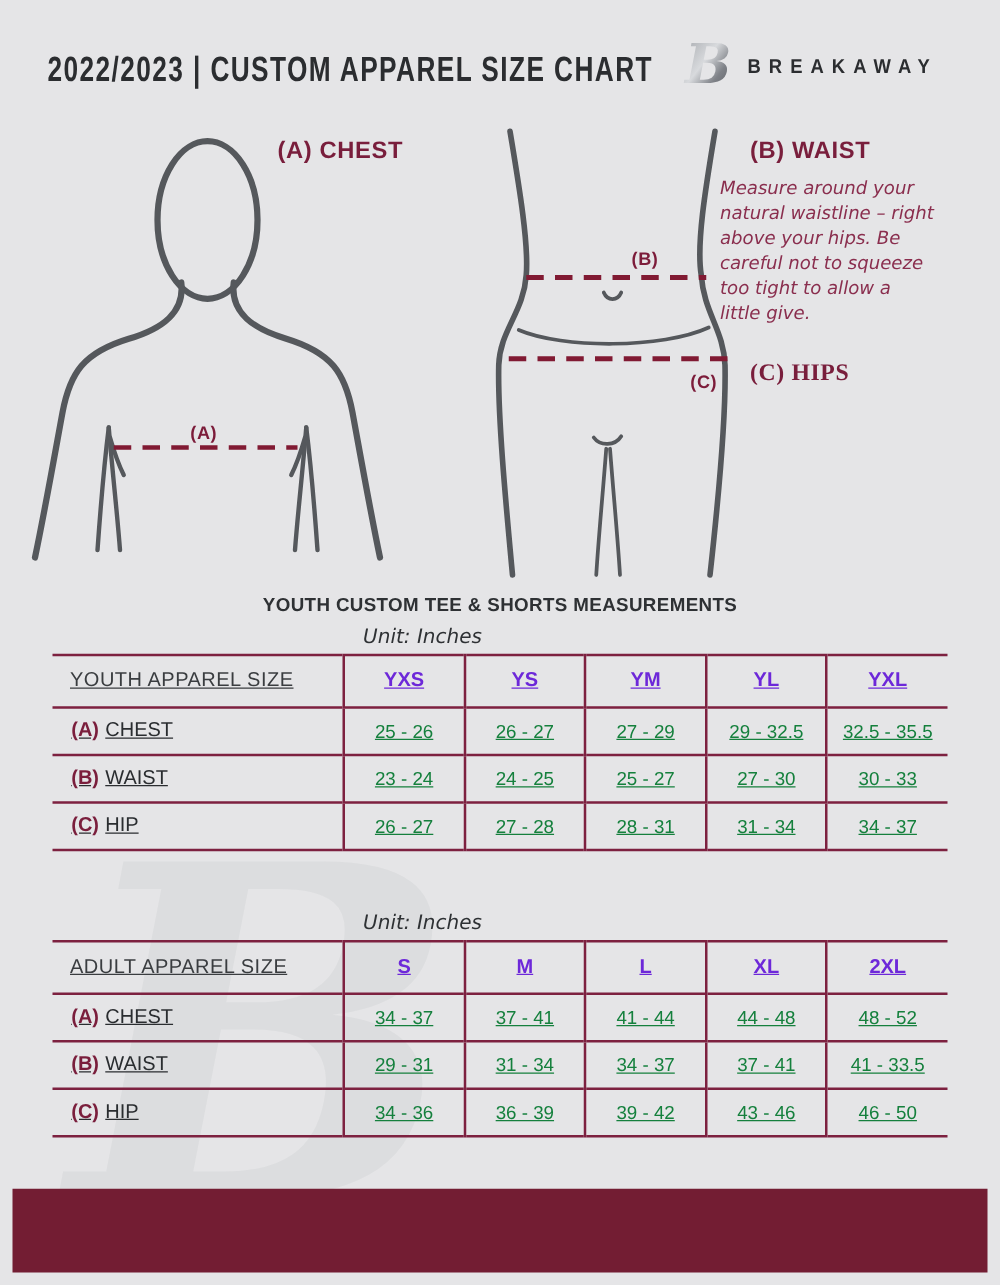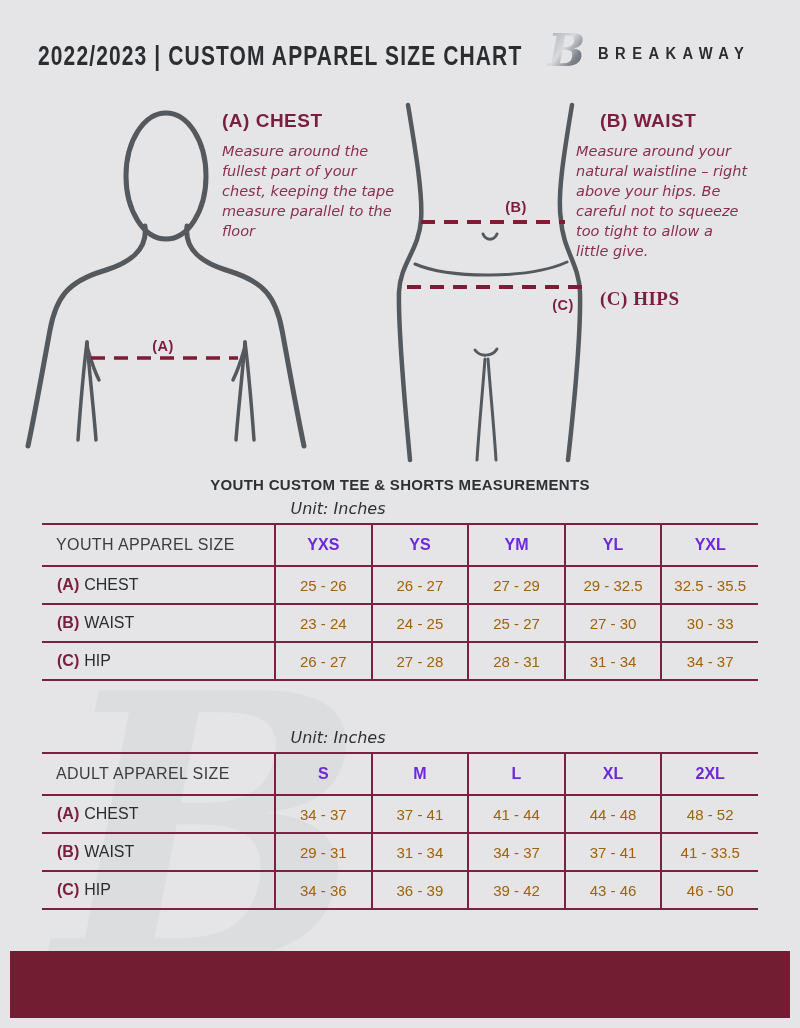--- a/index.html
+++ b/index.html
@@ -69,36 +69,36 @@
   
   table.size-table {
     position:absolute; left:42px; width:716px; z-index:1;
     border-collapse:collapse; table-layout:fixed;
     border-top:2px solid #7d2140;
   }
   #youth-table { top:523px; }
   #adult-table { top:752px; }
   .size-table tr { border-bottom:2px solid #7d2140; }
   .size-table th, .size-table td {
-    height:38px; padding:0; vertical-align:middle; background:transparent;
+    height:38px; padding:0; vertical-align:middle; background:transparent;text-decoration:underline;
   }
   .size-table thead th { height:42px; }
   .size-table th + th, .size-table td + td { border-left:2px solid #7d2140; }
   .col-label { width:233px; }
   .th-label {
     text-align:left; padding-left:14px !important;
     font-weight:normal; font-size:16px; color:#3a3d40; letter-spacing:0.4px;
   }
   .th-size { text-align:center; font-size:16px; font-weight:bold; color:#6d28d9; }
   .td-label {
     text-align:left; padding-left:15px !important;
     font-size:16px; color:#2a2d30;
   }
   .td-label .prefix { color:#7a1e3c; font-weight:bold; margin-right:5px; }
-  .td-value { text-align:center; font-size:15px; color:#a16207; }
+  .td-value { text-align:center; font-size:15px; color:#15803d; }
 
   
   .footer-bar {
     position:absolute; left:10px; top:951px; width:780px; height:67px;
     background:#731d33; z-index:3;
   }
 </style>
 </head>
 <body>
 
@@ -153,21 +153,20 @@
       <path d="M90,261 C87,300 84,330 82,362"></path>
       <path d="M93,261 C96,300 99,330 101,362"></path>
     </g>
     <path d="M26,124 L170,124" stroke="#811a33" stroke-width="4" stroke-dasharray="14 9" fill="none"></path>
     <path d="M12,189 L188,189" stroke="#811a33" stroke-width="4" stroke-dasharray="14 9" fill="none"></path>
     <text x="121" y="114" text-anchor="middle" font-family="Liberation Sans, sans-serif" font-size="14.5" font-weight="bold" letter-spacing="0.5" fill="#7c1c3a">(B)</text>
     <text x="168" y="212" text-anchor="middle" font-family="Liberation Sans, sans-serif" font-size="14.5" font-weight="bold" letter-spacing="0.5" fill="#7c1c3a">(C)</text>
   </svg>
 
   <div id="chest-heading" class="guide-heading">(A) CHEST</div>
-  <div id="chest-body" class="guide-body">Measure around the fullest part of your chest, keeping the tape measure parallel to the floor</div>
 
   <div id="waist-heading" class="guide-heading">(B) WAIST</div>
   <div id="waist-body" class="guide-body">Measure around your natural waistline – right above your hips. Be careful not to squeeze too tight to allow a little give.</div>
 
   <div id="hips-heading" class="guide-heading">(C) HIPS</div>
 
   <div id="youth-title" class="section-title">YOUTH CUSTOM TEE &amp; SHORTS MEASUREMENTS</div>
   <div id="youth-unit" class="section-unit">Unit: Inches</div>
 
   <table id="youth-table" class="size-table">

